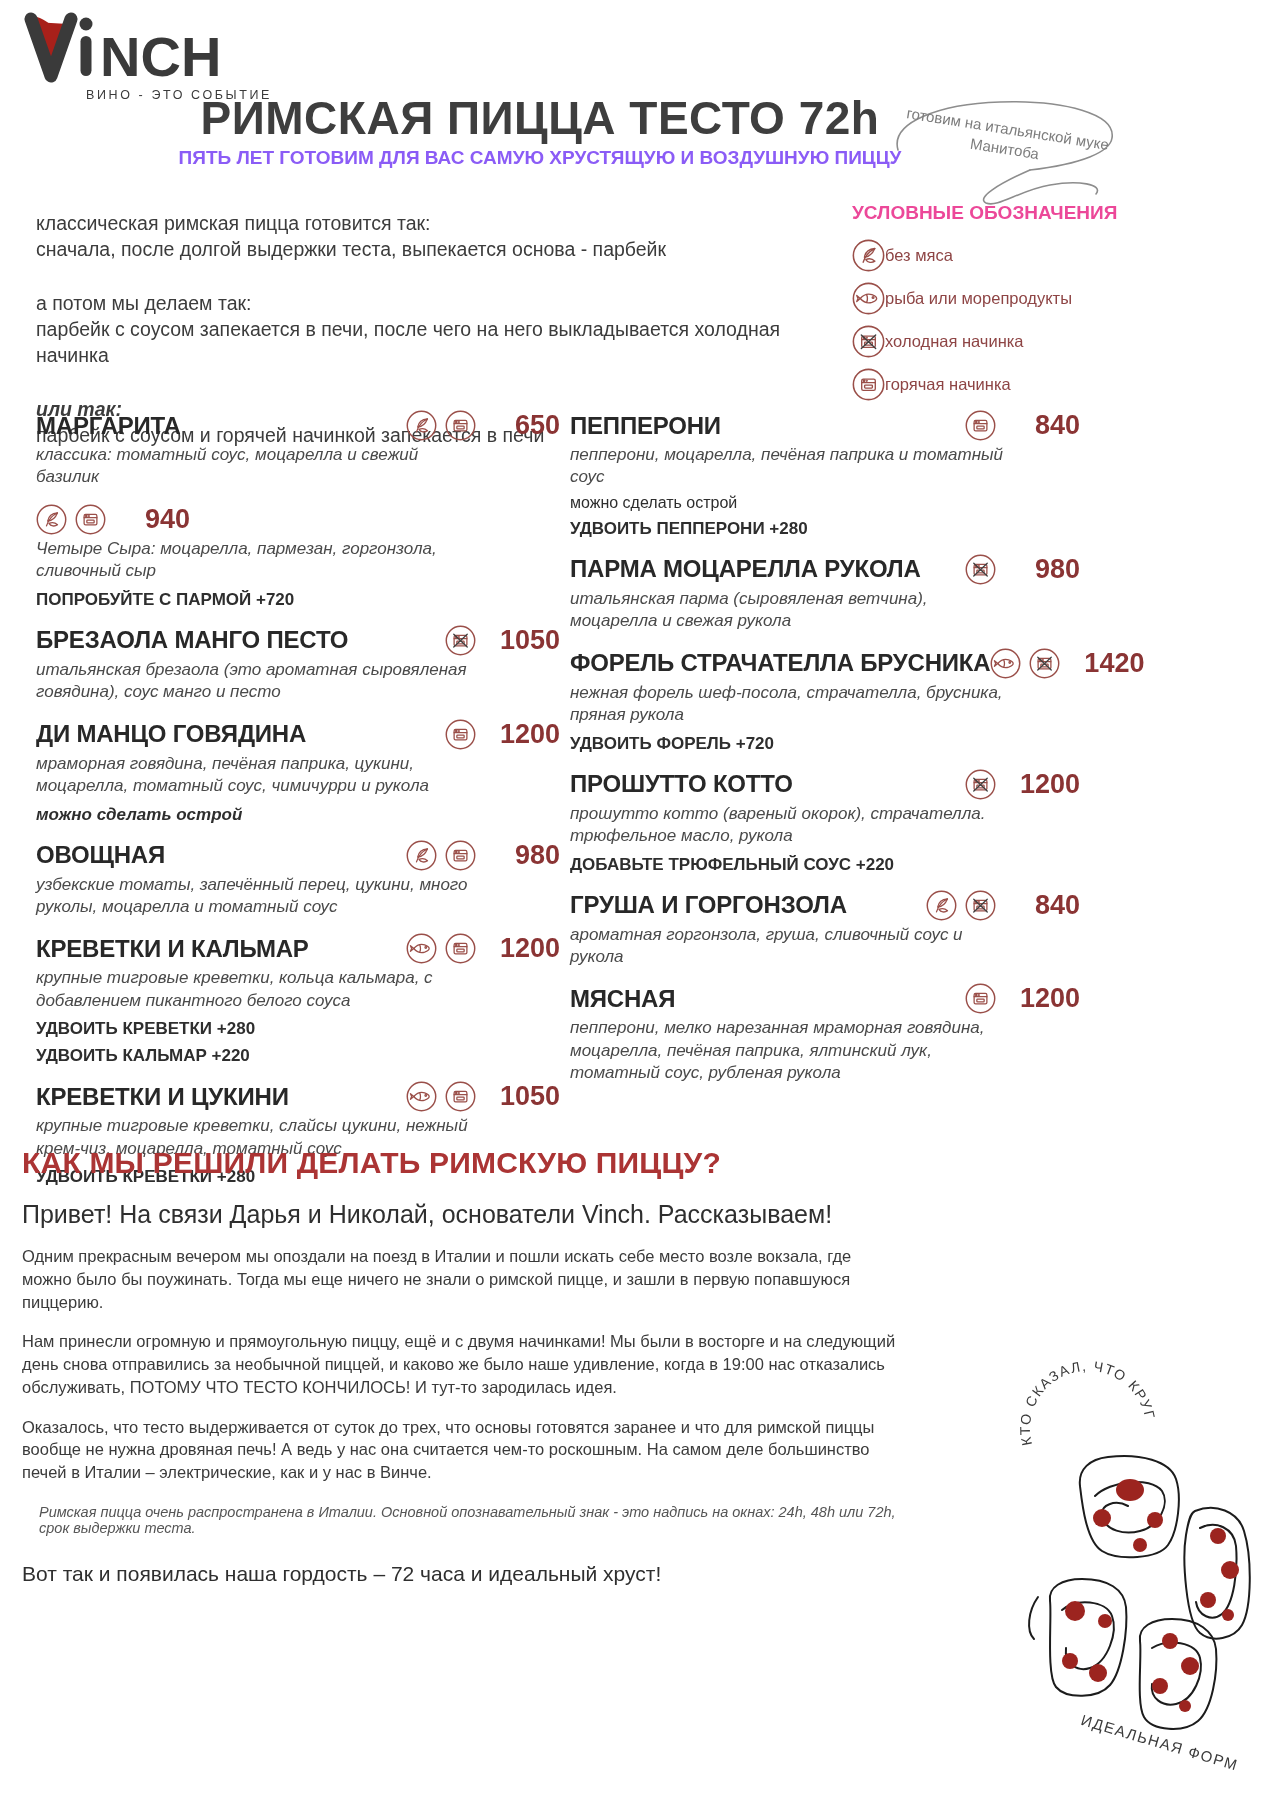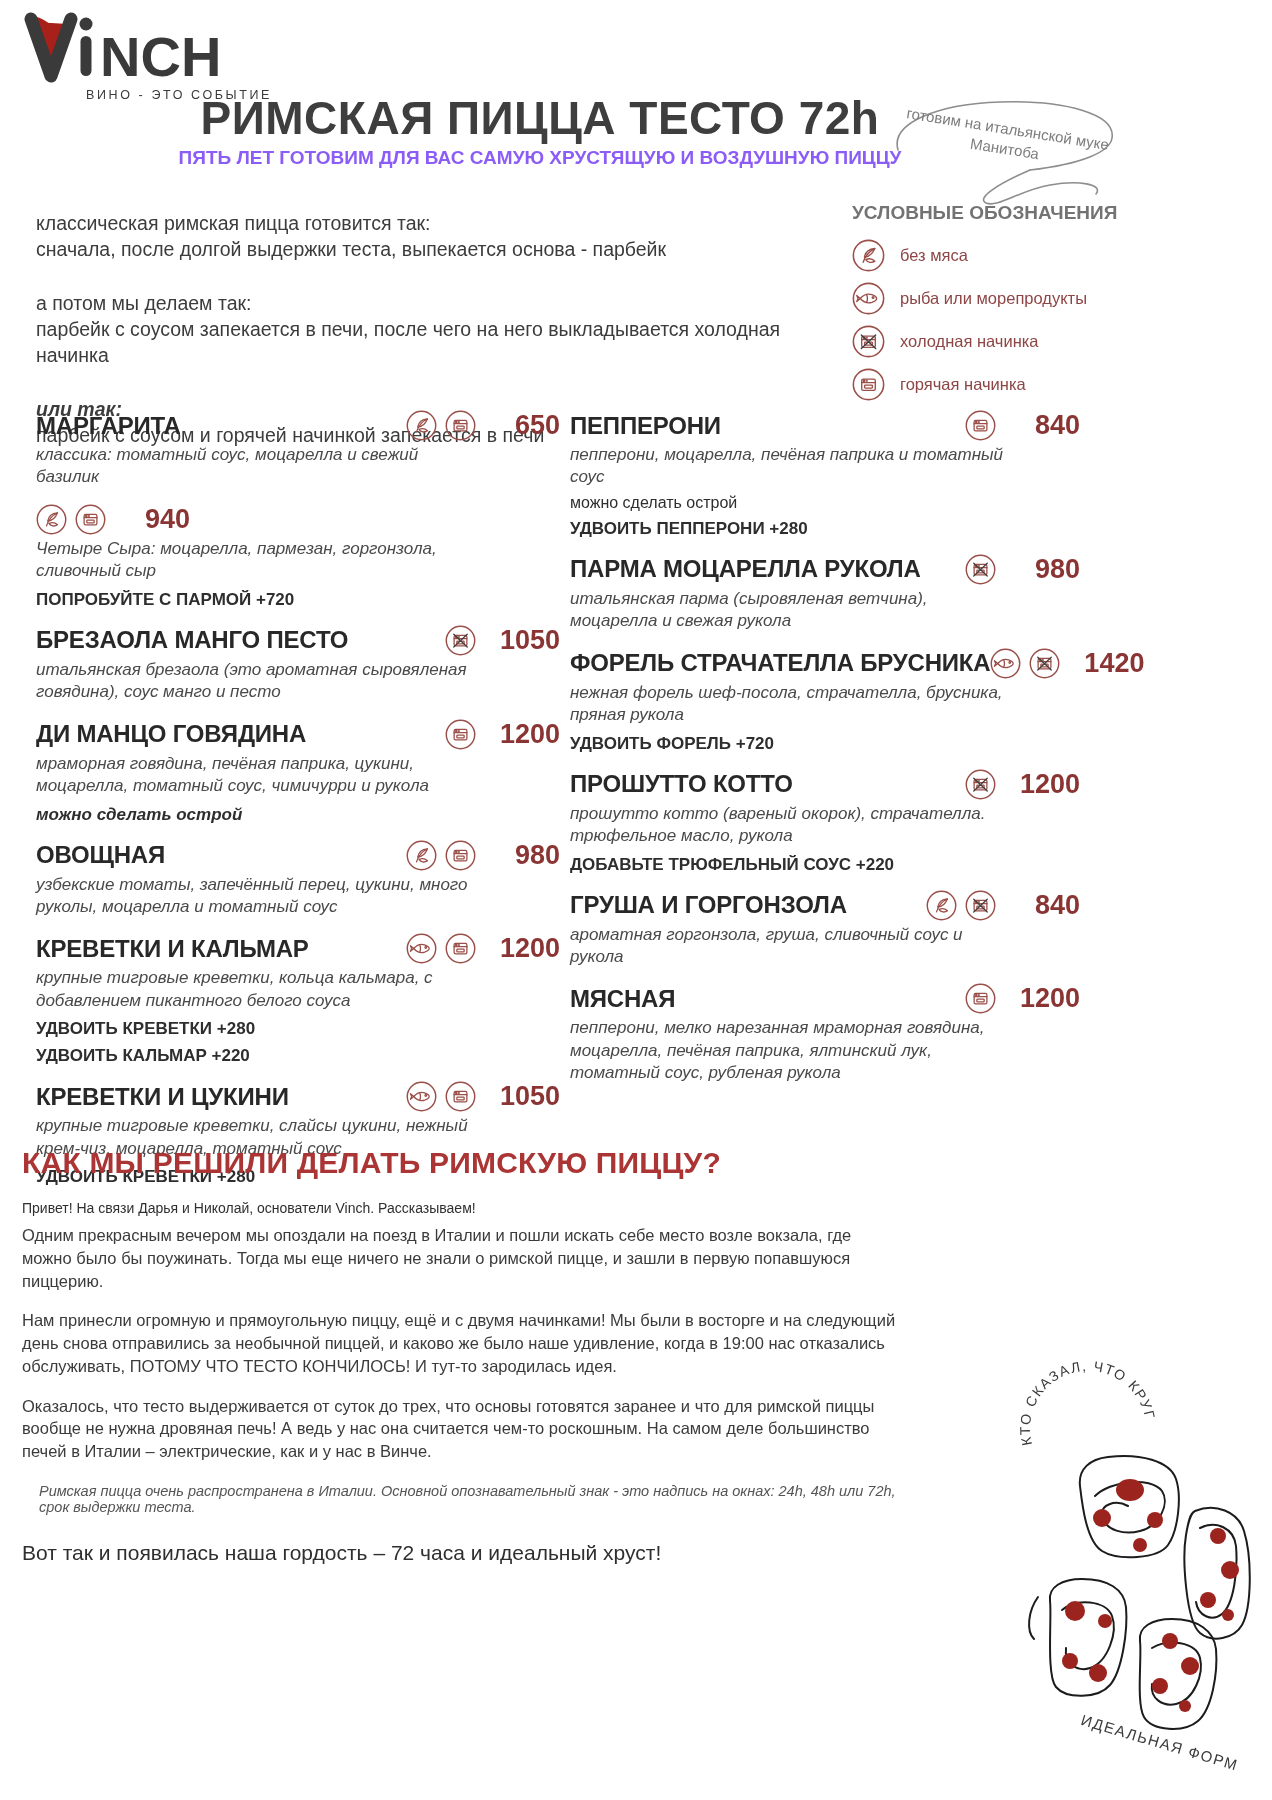--- a/index.html
+++ b/index.html
@@ -16,41 +16,41 @@
   h1{margin:0;font-size:46px;font-weight:bold;color:#3e3e3e;letter-spacing:.5px;line-height:1.05;}
   .subtitle{margin-top:5px;font-size:19px;font-weight:bold;color:#8b5cf6;}
   .stamp{left:878px;top:88px;width:260px;height:120px;}
   .stamp text{font-size:15px;fill:#7d7d7d;font-family:"Liberation Sans",sans-serif;}
   
   .intro{left:36px;top:210px;width:780px;font-size:19.5px;line-height:1.35;color:#3c3c3c;}
   .intro .block{margin-bottom:27px;}
   .lead-bold-italic{font-weight:bold;font-style:italic;}
   
   .legend{left:852px;top:202px;width:400px;}
-  .legend-title{font-size:19px;font-weight:bold;color:#737373;margin-bottom:15px;}
-  .legend-row{display:flex;align-items:center;gap:15px;margin-bottom:10px;}
+  .legend-title{font-size:19px;font-weight:bold;color:#ec4899;margin-bottom:15px;}
+  .legend-row{display:flex;align-items:center;margin-bottom:10px;}
   .legend-label{font-size:16.5px;color:#8e4545;}
   .micon{display:inline-block;width:33px;height:33px;}
   .micon svg{width:100%;height:100%;display:block;}
   
   .menu{left:36px;top:410px;width:1060px;display:grid;grid-template-columns:524px 510px;column-gap:10px;}
   .item{margin-bottom:15px;}
   .item-head{display:flex;align-items:center;}
   .item-name{flex:1;font-size:24px;font-weight:bold;color:#282828;letter-spacing:-.2px;white-space:nowrap;}
   .item-icons{display:flex;gap:8px;margin-right:12px;}
   .item-icons .micon{width:31px;height:31px;}
   .item-price{min-width:72px;text-align:right;font-size:27px;font-weight:bold;color:#8a3434;}
   .item-desc{font-style:italic;font-size:17px;color:#4a4a4a;line-height:1.32;margin:3px 0 0;max-width:440px;}
   .item-note{font-size:17px;font-weight:bold;color:#2e2e2e;margin:7px 0 0;}
   .item-note.bold-italic{font-style:italic;}
   .item-note.plain{font-weight:normal;font-size:16px;margin-top:5px;}
   
   .story{left:22px;top:1146px;width:900px;}
   .story h2{margin:0 0 20px;font-size:30px;font-weight:bold;color:#ab3434;letter-spacing:.2px;}
-  .story-lead{font-size:14px;color:#2f2f2f;margin:0 0 8px;}
+  .story-lead{font-size:25px;color:#2f2f2f;margin:0 0 16px;}
   .story p.para{font-size:16.5px;line-height:1.38;color:#3b3b3b;margin:0 0 17px;max-width:880px;}
   .story-note{font-style:italic;font-size:14.5px;color:#555;margin:20px 17px 26px;max-width:860px;}
   .story-final{font-size:21px;color:#2f2f2f;}
   
   .doodle{left:990px;top:1318px;width:282px;height:470px;}
   .doodle .arc-text{font-size:14px;letter-spacing:1.5px;fill:#3a3a3a;font-family:"Liberation Sans",sans-serif;}
   .doodle .form-text{font-size:15px;letter-spacing:1.5px;fill:#3a3a3a;font-family:"Liberation Sans",sans-serif;}
 </style>
 </head>
 <body>

